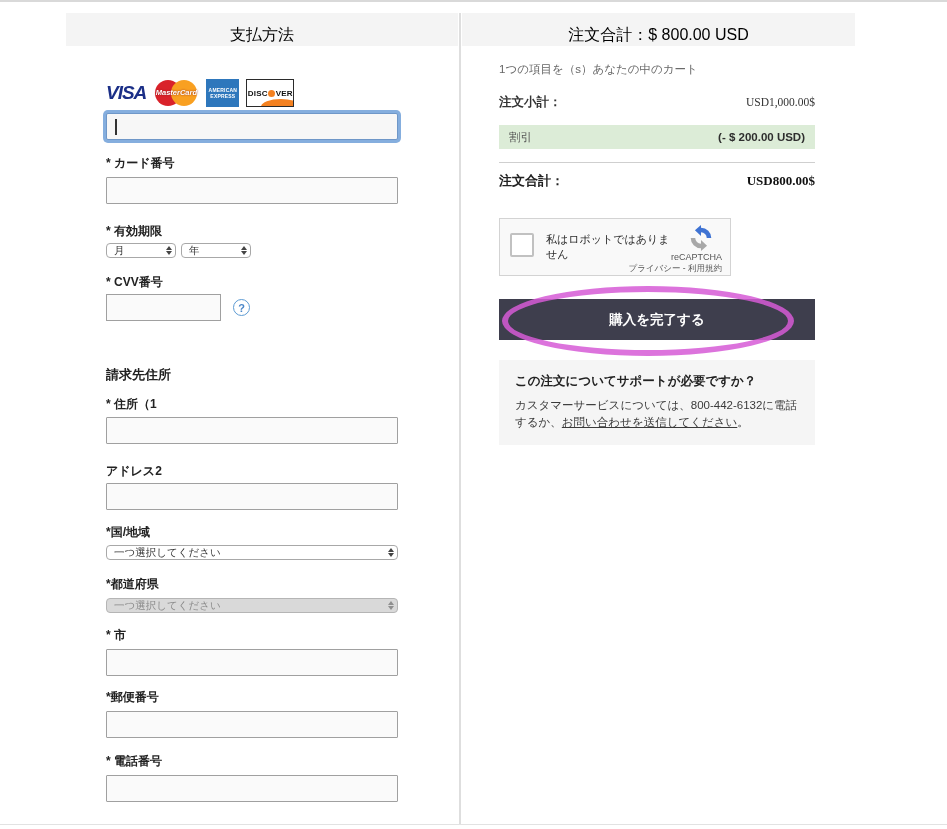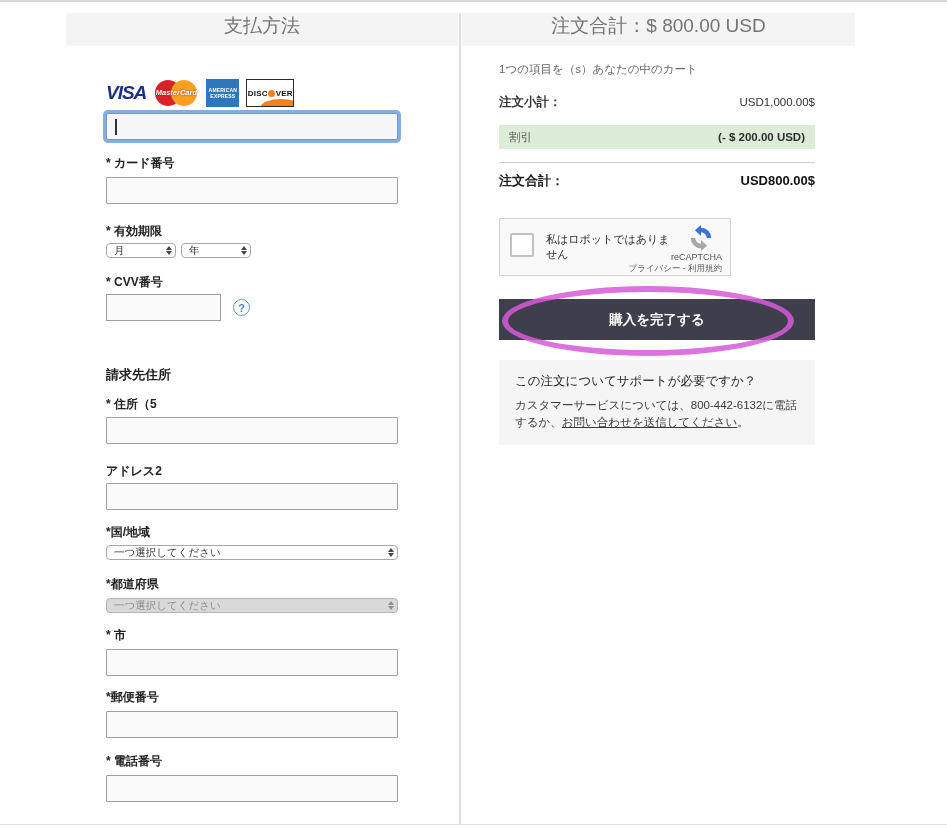--- a/index.html
+++ b/index.html
@@ -7,22 +7,22 @@
   body { font-family:"Liberation Sans","DejaVu Sans",sans-serif; color:#333; }
   .page { position:relative; width:947px; height:829px; background:#fff; overflow:hidden; }
 
   .top-line { position:absolute; left:0; top:0; width:947px; height:2px; background:#d9d9d9; }
   .bottom-line { position:absolute; left:0; top:824px; width:947px; height:1px; background:#e2e2e2; }
   .v-divider { position:absolute; left:459px; top:13px; width:2px; height:812px; background:#dedede; }
 
   .col { position:absolute; top:13px; }
   .col-left { left:66px; width:392px; }
   .col-right { left:462px; width:393px; }
-  .col-header { height:33px; background:#f4f4f4; display:flex; align-items:flex-start; justify-content:center;
-                font-size:19px; color:#737373; }
+  .col-header { height:33px; background:#f4f4f4; display:flex; align-items:flex-end; justify-content:center;
+                font-size:16px; color:#000000; }
 
   .left-inner { padding:0 60px 16px 40px; }
   .right-inner { padding:0 40px 0 37px; }
 
   
   .logos { margin-top:32px; display:flex; align-items:center; gap:7px; height:30px; }
   .logo-visa { font-size:19px; font-weight:bold; font-style:italic; color:#1b2f87; letter-spacing:-1px; }
   .logo-mc { position:relative; width:46px; height:29px; }
   .logo-mc .c-red { position:absolute; left:2px; top:1px; width:26px; height:26px; border-radius:50%; background:#d9222a; }
   .logo-mc .c-org { position:absolute; right:2px; top:1px; width:26px; height:26px; border-radius:50%; background:#f9a021; }
@@ -61,21 +61,21 @@
 
   .cvv-row { display:flex; align-items:center; gap:12px; }
   .cvv-input { width:115px; height:27px; background:#fafafa; border:1px solid #a0a0a0; }
   .help-circle { width:17px; height:17px; border-radius:50%; border:1.5px solid #5d9bd3; color:#4a86c8;
                  font-size:11px; font-weight:bold; display:flex; align-items:center; justify-content:center; }
 
   .section-heading { font-size:13px; font-weight:bold; color:#222; }
 
   
   .cart-line { margin-top:16px; font-size:11.5px; color:#666; }
-  .sum-row { display:flex; justify-content:space-between; align-items:baseline; }
+  .sum-row { display:flex; justify-content:space-between; align-items:baseline;font-family:Liberation Serif, serif; }
   .sum-label { font-size:12.5px; font-weight:bold; color:#333; }
   .sum-value { font-size:11.5px; color:#333; }
   .discount-bar { margin-top:14px; height:24px; background:#dcecd7; display:flex; align-items:center;
                   justify-content:space-between; padding:0 10px; }
   .discount-label { font-size:11.5px; color:#555; }
   .discount-value { font-size:11.5px; font-weight:bold; color:#2e2e2e; }
   .sum-hr { margin-top:13px; border:none; border-top:1px solid #cfcfcf; height:0; }
   .total-row { margin-top:9px; }
   .total-label { font-size:13px; font-weight:bold; color:#222; }
   .total-value { font-size:13px; font-weight:bold; color:#111; }
@@ -90,21 +90,21 @@
   .rc-terms { position:absolute; right:8px; top:44px; font-size:8.5px; color:#555; }
 
   .buy-btn { margin-top:23px; width:316px; height:41px; background:#3e3e4d; border:none; color:#fff;
              font-family:inherit; font-size:13.5px; font-weight:bold; display:flex; align-items:center; justify-content:center;
              cursor:pointer; }
 
   .annot-ellipse { position:absolute; left:502px; top:286px; width:292px; height:70px; border:6px solid rgba(214,90,214,0.85);
                    border-radius:50%; pointer-events:none; z-index:5; }
 
   .support-box { margin-top:20px; width:316px; height:85px; background:#f5f5f5; padding:13px 16px 0 16px; }
-  .support-heading { font-size:12.5px; font-weight:normal; color:#222; }
+  .support-heading { font-size:12.5px; font-weight:bold; color:#222; }
   .support-body { margin-top:7px; font-size:11.5px; color:#3a3a3a; line-height:17px; }
   .support-link { color:#3a3a3a; text-decoration:underline; cursor:pointer; }
 </style>
 </head>
 <body>
 
 <div class="page">
   <div class="top-line"></div>
   <div class="v-divider"></div>
   <div class="bottom-line"></div>
@@ -159,21 +159,21 @@
       </div>
 
       <div class="f-label mt17">* CVV番号</div>
       <div class="cvv-row mt5">
         <div class="cvv-input"></div>
         <div class="help-circle">?</div>
       </div>
 
       <div class="section-heading mt45">請求先住所</div>
 
-      <div class="f-label mt13">* 住所（5</div>
+      <div class="f-label mt13">* 住所（1</div>
       <div class="t-input mt6"></div>
 
       <div class="f-label mt20">アドレス2</div>
       <div class="t-input mt5"></div>
 
       <div class="f-label mt15">*国/地域</div>
       <div class="mac-select full mt6">
         <span>一つ選択してください</span>
         <span class="spin">
             <span class="up"></span>

